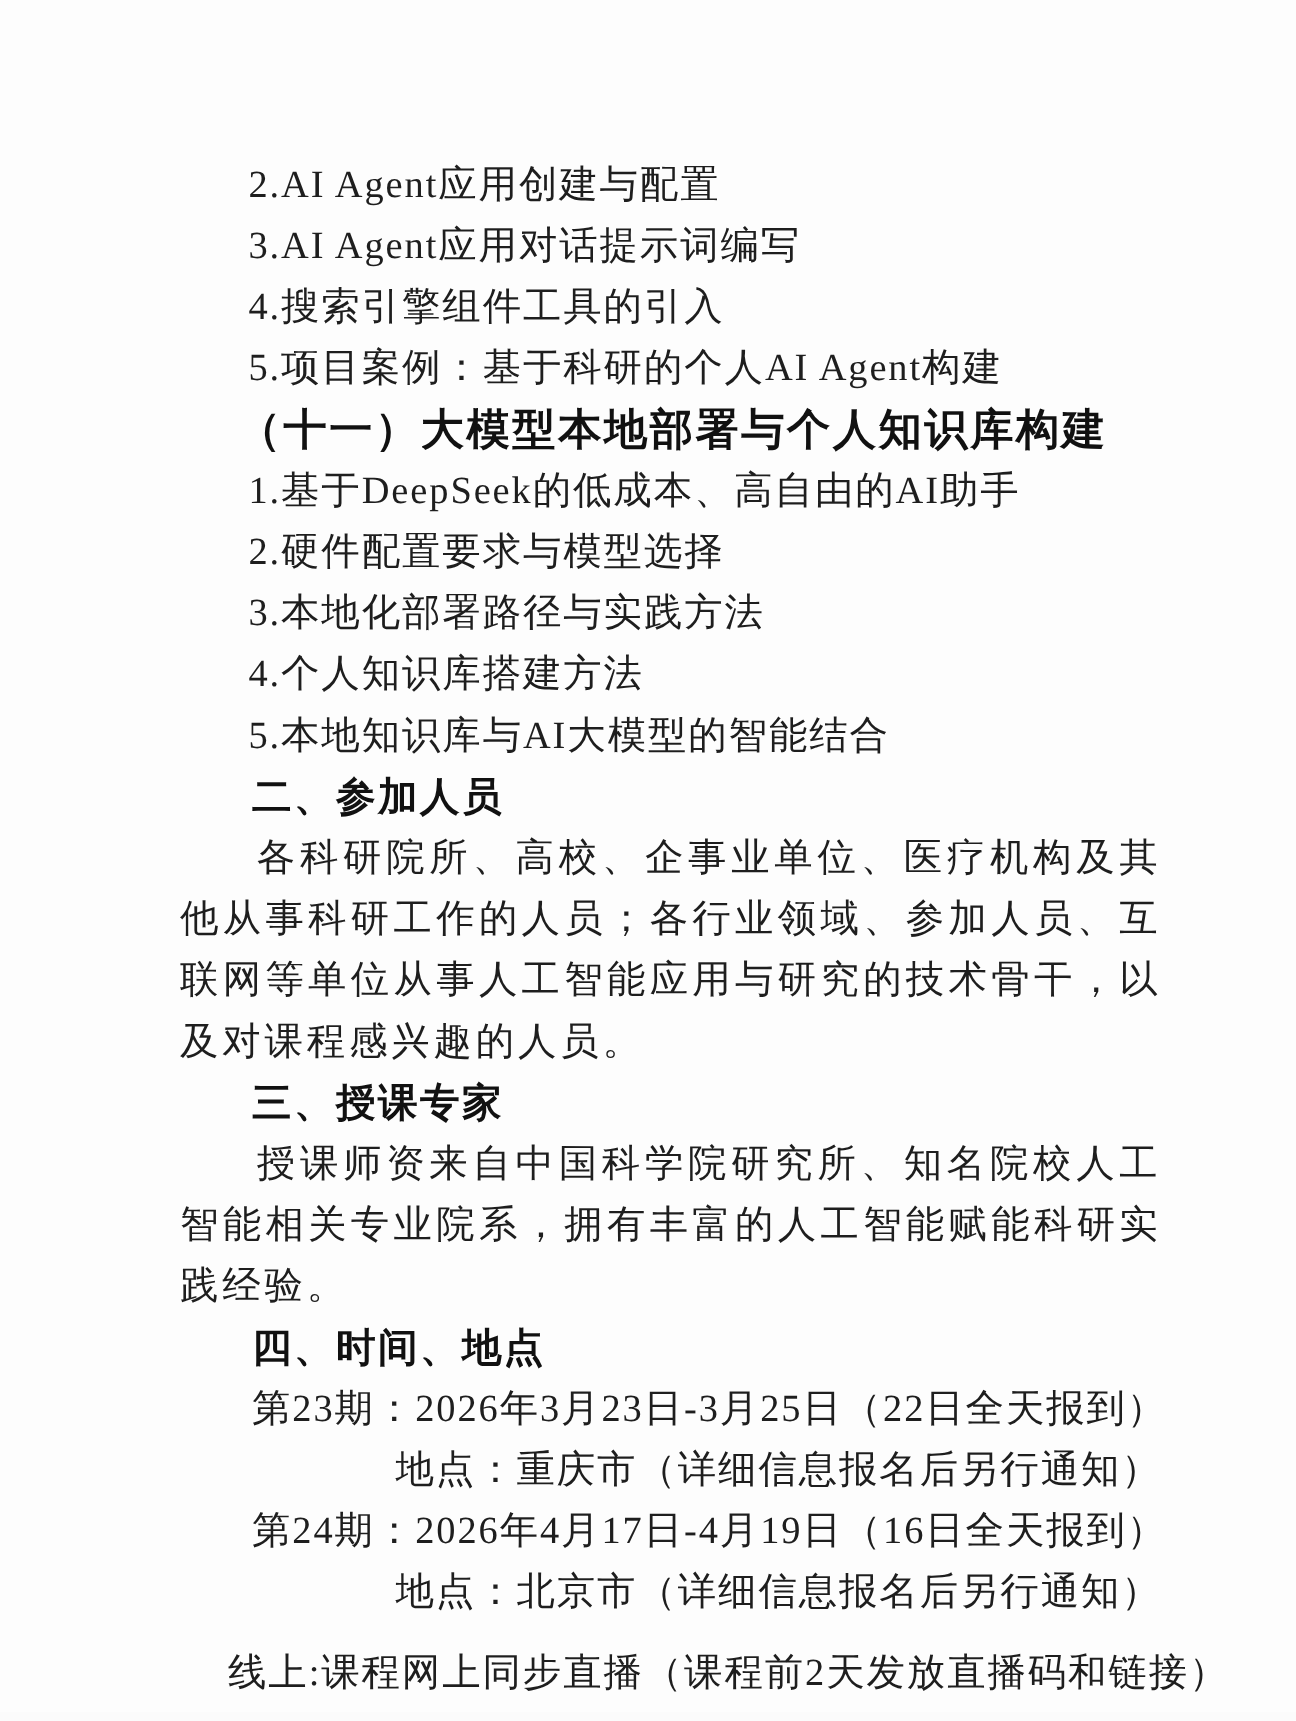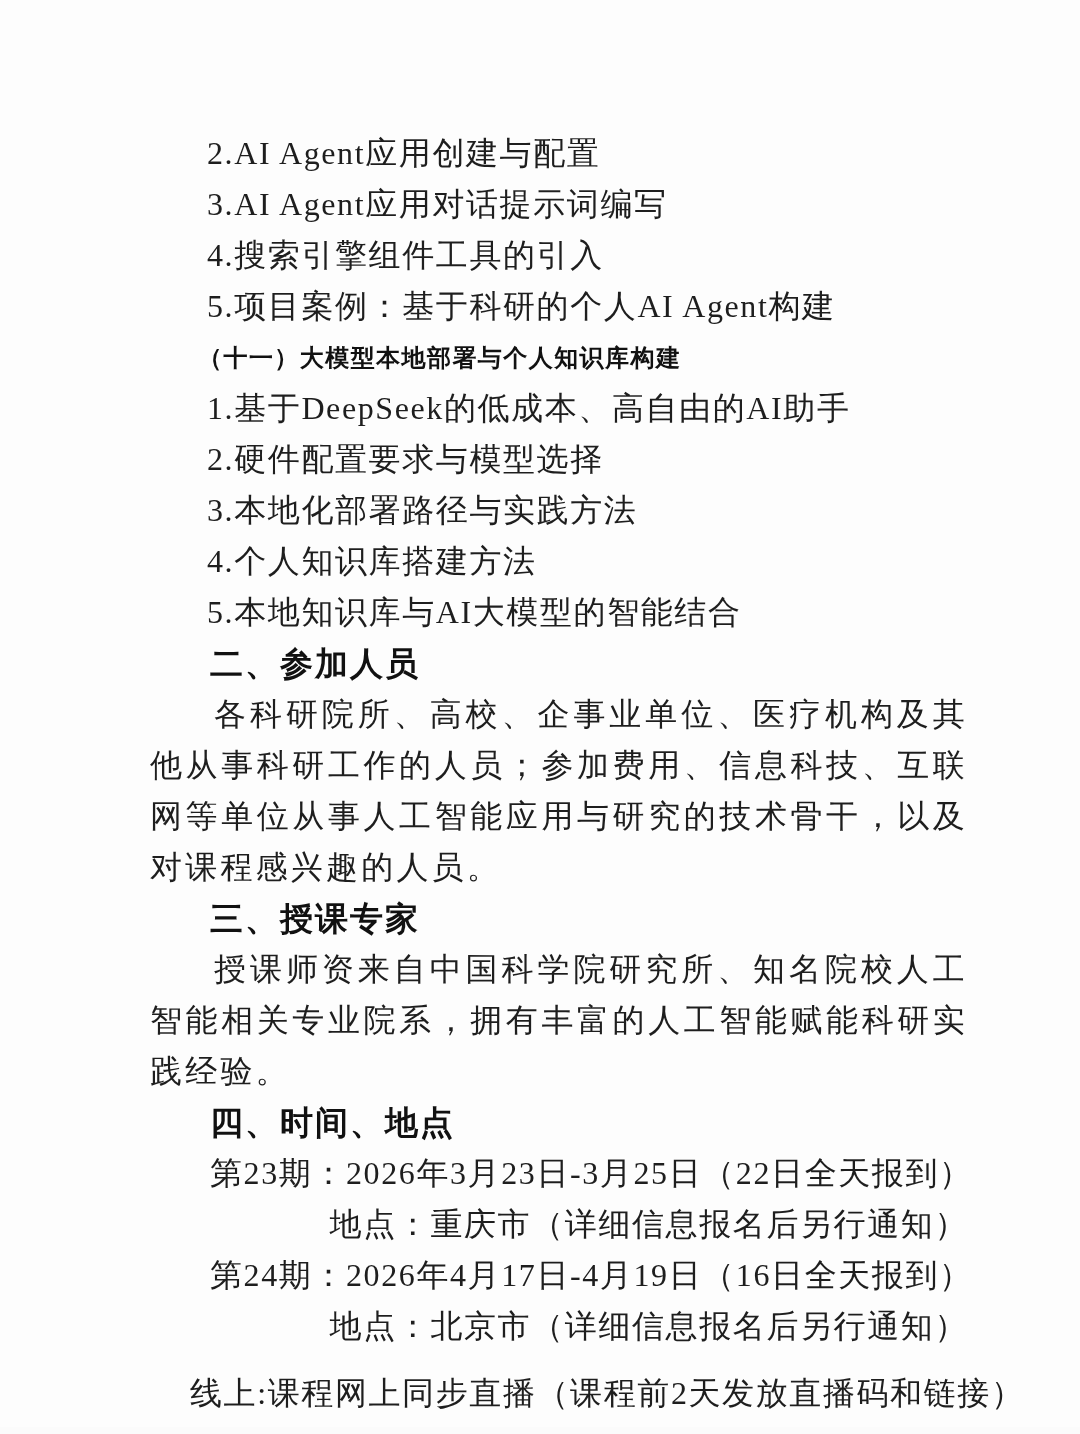--- a/index.html
+++ b/index.html
@@ -44,21 +44,21 @@
   .heading {
     font-family: "Liberation Sans", "DejaVu Sans", sans-serif;
     font-weight: bold;
     font-size: 33px;
     color: #111111;
     letter-spacing: 0.06em;
     padding-left: 60px;
   }
   .heading.sub {
     padding-left: 48px;
-    font-size: 24px;
+    font-size: 36px;
   }
   .para {
     text-align: justify;
     text-indent: 2em;
     letter-spacing: 0.1em;
     line-height: 51px;
   }
 </style>
 </head>
 <body>
@@ -73,21 +73,21 @@
 
     <div class="line heading sub">（十一）大模型本地部署与个人知识库构建</div>
 
     <div class="line item">1.基于DeepSeek的低成本、高自由的AI助手</div>
     <div class="line item">2.硬件配置要求与模型选择</div>
     <div class="line item">3.本地化部署路径与实践方法</div>
     <div class="line item">4.个人知识库搭建方法</div>
     <div class="line item">5.本地知识库与AI大模型的智能结合</div>
 
     <div class="line heading">二、参加人员</div>
-    <div class="para">各科研院所、高校、企事业单位、医疗机构及其他从事科研工作的人员；参加费用、信息科技、互联网等单位从事人工智能应用与研究的技术骨干，以及对课程感兴趣的人员。</div>
+    <div class="para">各科研院所、高校、企事业单位、医疗机构及其他从事科研工作的人员；各行业领域、参加人员、互联网等单位从事人工智能应用与研究的技术骨干，以及对课程感兴趣的人员。</div>
 
     <div class="line heading">三、授课专家</div>
     <div class="para">授课师资来自中国科学院研究所、知名院校人工智能相关专业院系，拥有丰富的人工智能赋能科研实践经验。</div>
 
     <div class="line heading">四、时间、地点</div>
 
     <div class="line schedule-line">第23期：2026年3月23日-3月25日（22日全天报到）</div>
     <div class="line schedule-line">地点：重庆市（详细信息报名后另行通知）</div>
     <div class="line schedule-line">第24期：2026年4月17日-4月19日（16日全天报到）</div>
     <div class="line schedule-line">地点：北京市（详细信息报名后另行通知）</div>

